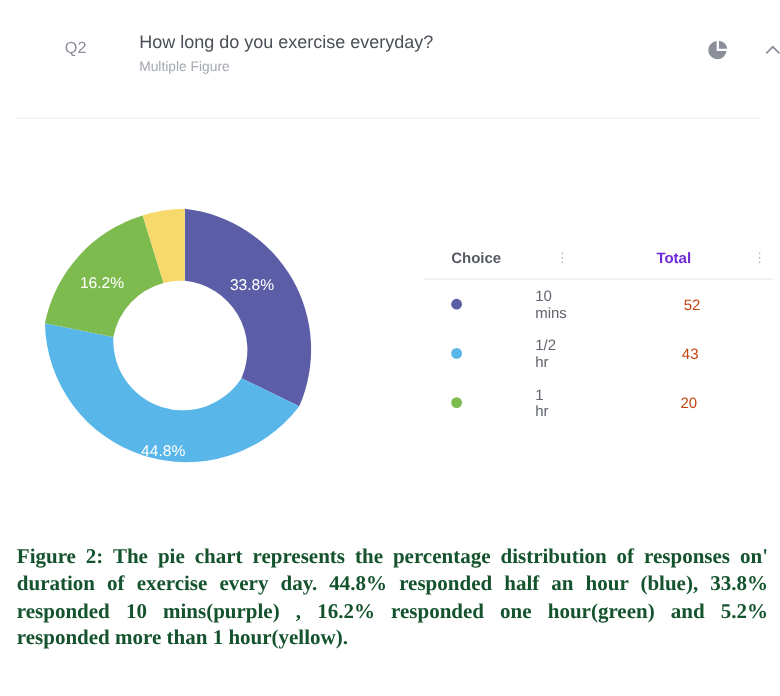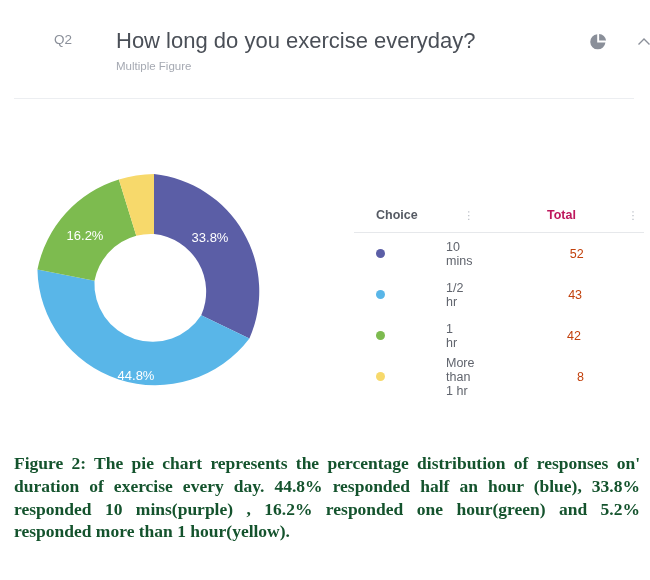--- a/index.html
+++ b/index.html
@@ -37,21 +37,21 @@
     padding-left: 22px;
     font-size: 13.5px;
     color: #8a8f99;
     font-family: "Liberation Sans", sans-serif;
   }
   .q-textblock {
     flex: 1;
     padding-top: 8px;
   }
   .q-title {
-    font-size: 22px;
+    font-size: 15px;
     color: #4a4f57;
     line-height: 1.35;
     font-family: "Liberation Sans", sans-serif;
   }
   .q-subtitle {
     margin-top: 4px;
     font-size: 11.5px;
     color: #a5a9b2;
   }
   .q-actions {
@@ -130,21 +130,21 @@
     color: #b8bcc4;
     letter-spacing: 0;
     line-height: 1;
     cursor: pointer;
   }
   .lt-head .col-total {
     width: 72px;
     text-align: right;
     font-size: 12.5px;
     font-weight: bold;
-    color: #be185d;
+    color: #6d28d9;
     padding-right: 6px;
   }
 
   .lt-row {
     display: flex;
     align-items: center;
     height: 41px;
     padding: 0 4px 0 22px;
     gap: 47px;
   }
@@ -254,30 +254,23 @@
         <span class="label">1/2 hr</span>
         <span class="spacer"></span>
         <span class="value">43</span>
         <span class="spacer"></span>
       </div>
 
       <div class="lt-row">
         <span class="swatch" style="background:#7dbb4f"></span>
         <span class="label">1 hr</span>
         <span class="spacer"></span>
-        <span class="value">42</span>
-        <span class="spacer"></span>
-      </div>
-
-      <div class="lt-row">
-        <span class="swatch" style="background:#f7d96b"></span>
-        <span class="label">More than 1 hr</span>
-        <span class="spacer"></span>
-        <span class="value">8</span>
-        <span class="spacer"></span>
-      </div>
+        <span class="value">20</span>
+        <span class="spacer"></span>
+      </div>
+
     </div>
 
   </div>
 
   <div class="caption">Figure 2: The pie chart represents the percentage distribution of responses on' duration of exercise every day.  44.8% responded half an hour (blue), 33.8% responded 10 mins(purple) , 16.2% responded one hour(green) and 5.2% responded more than 1 hour(yellow).</div>
 
 </div>
 
 </body></html>

